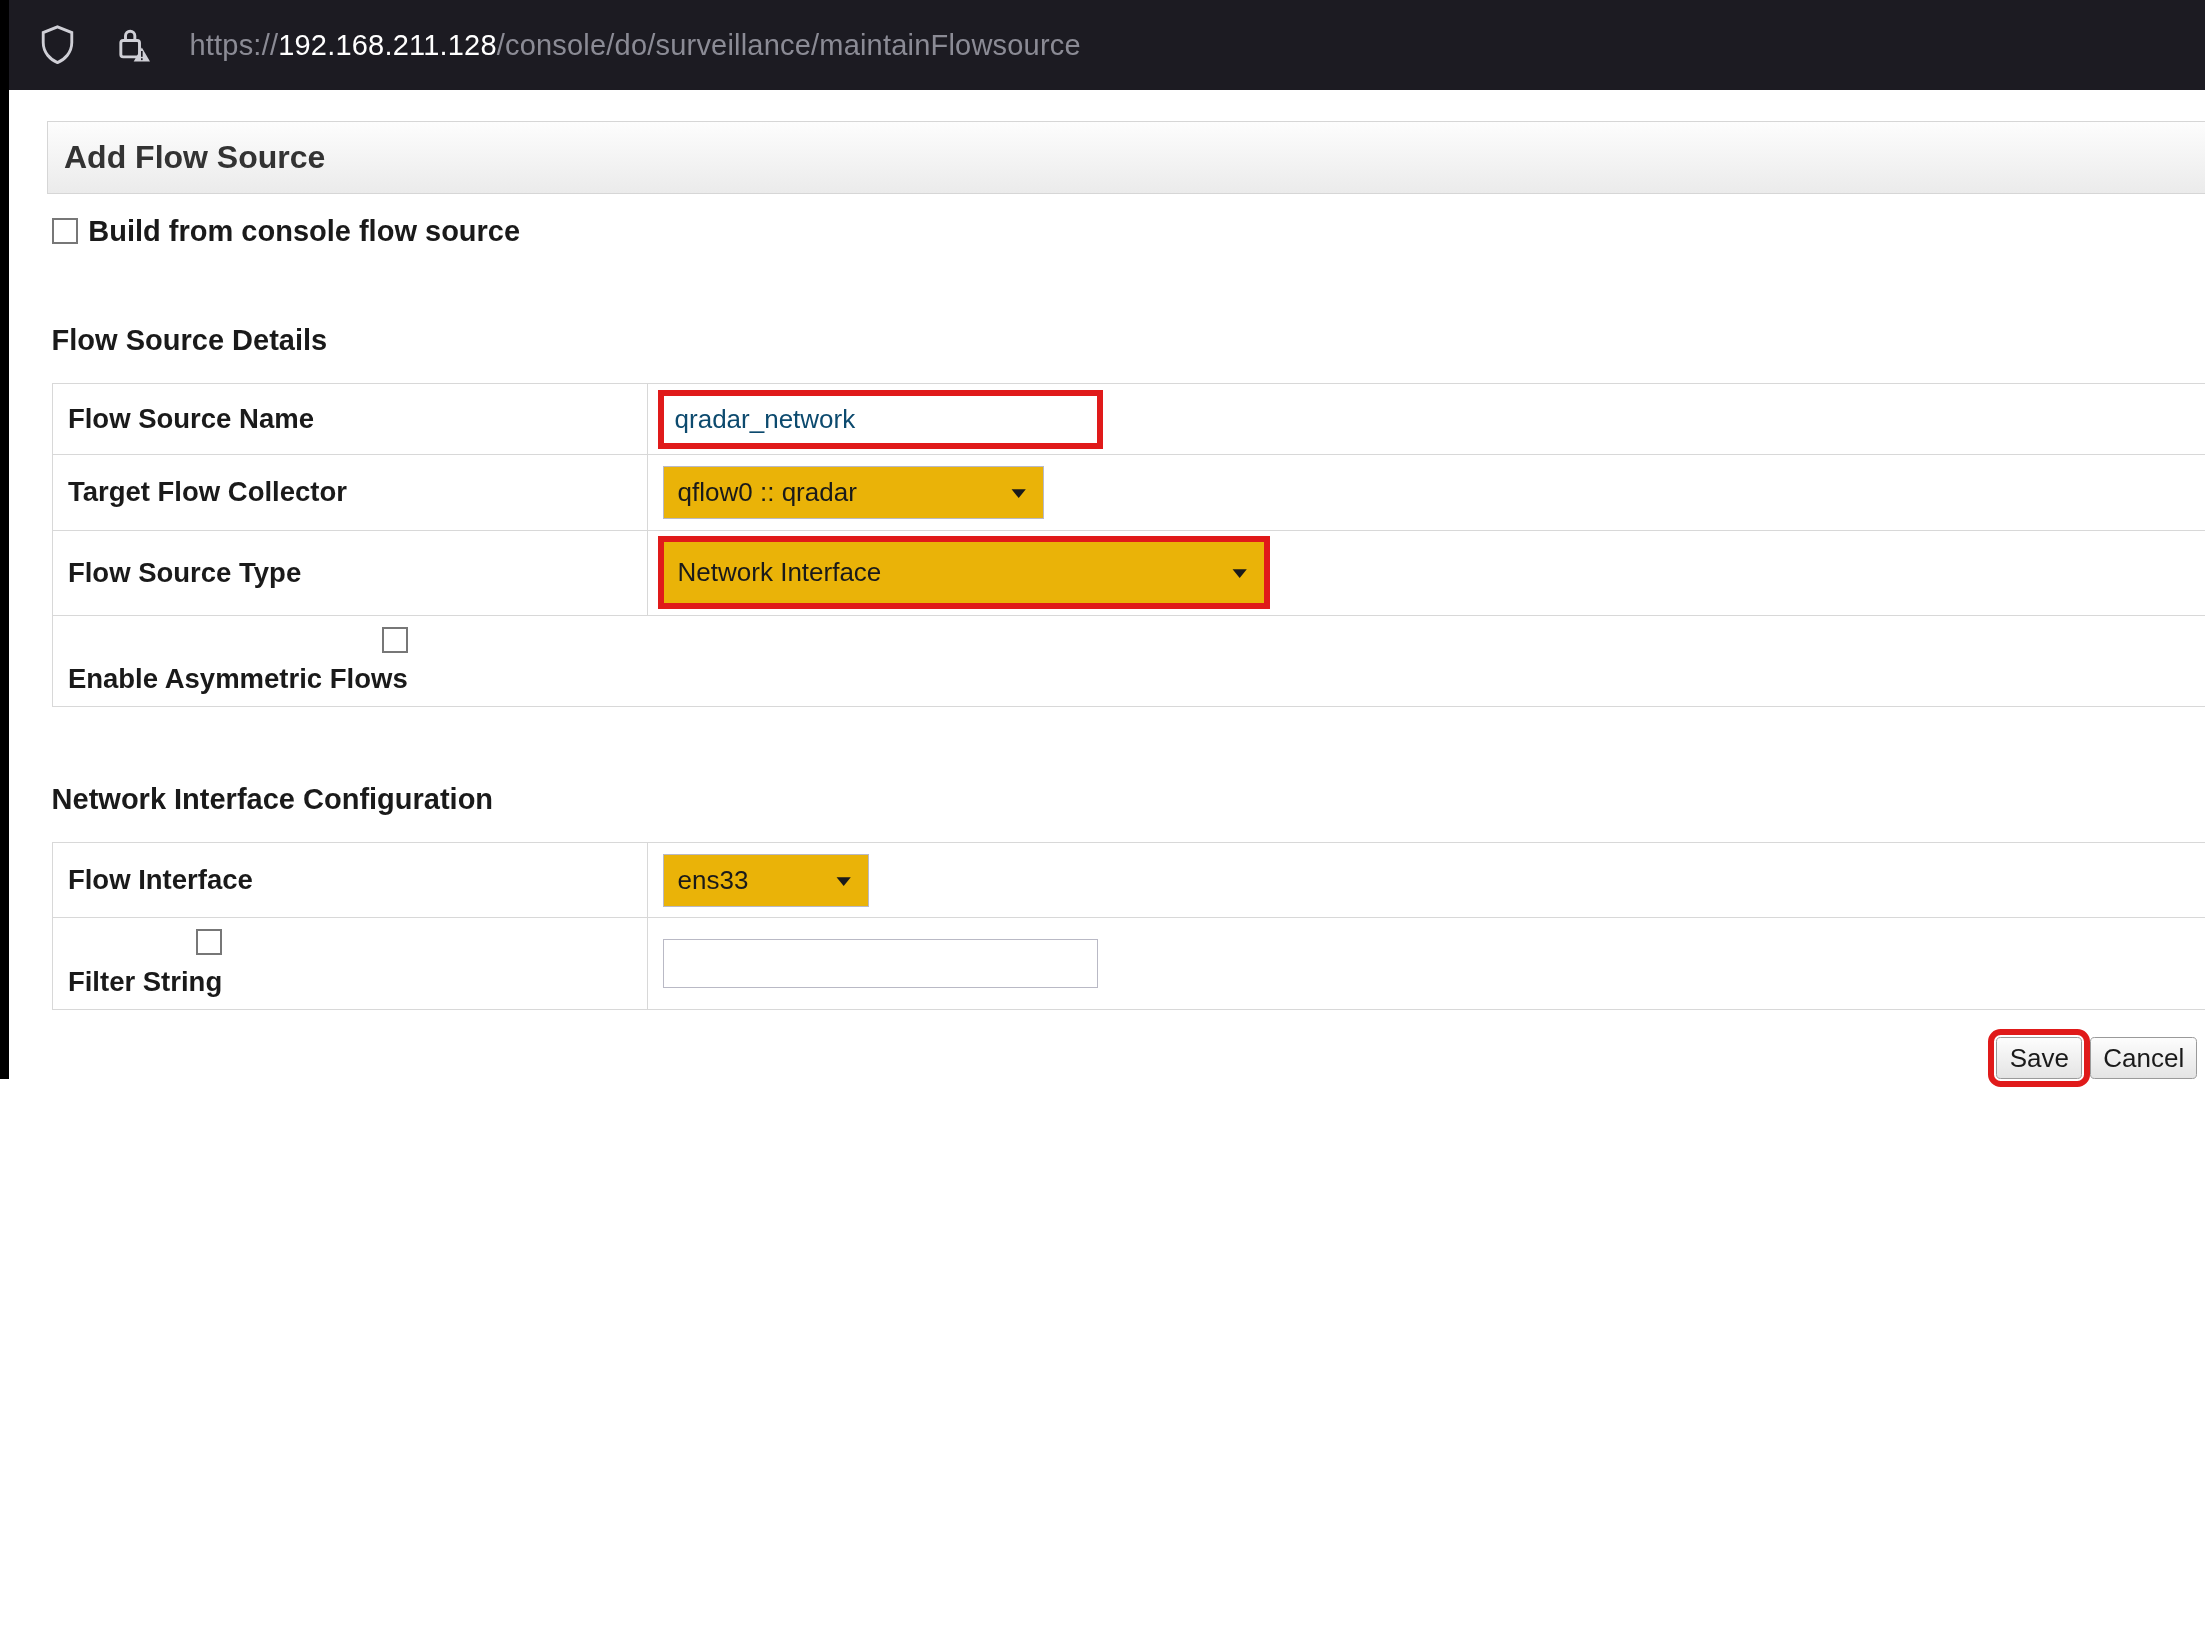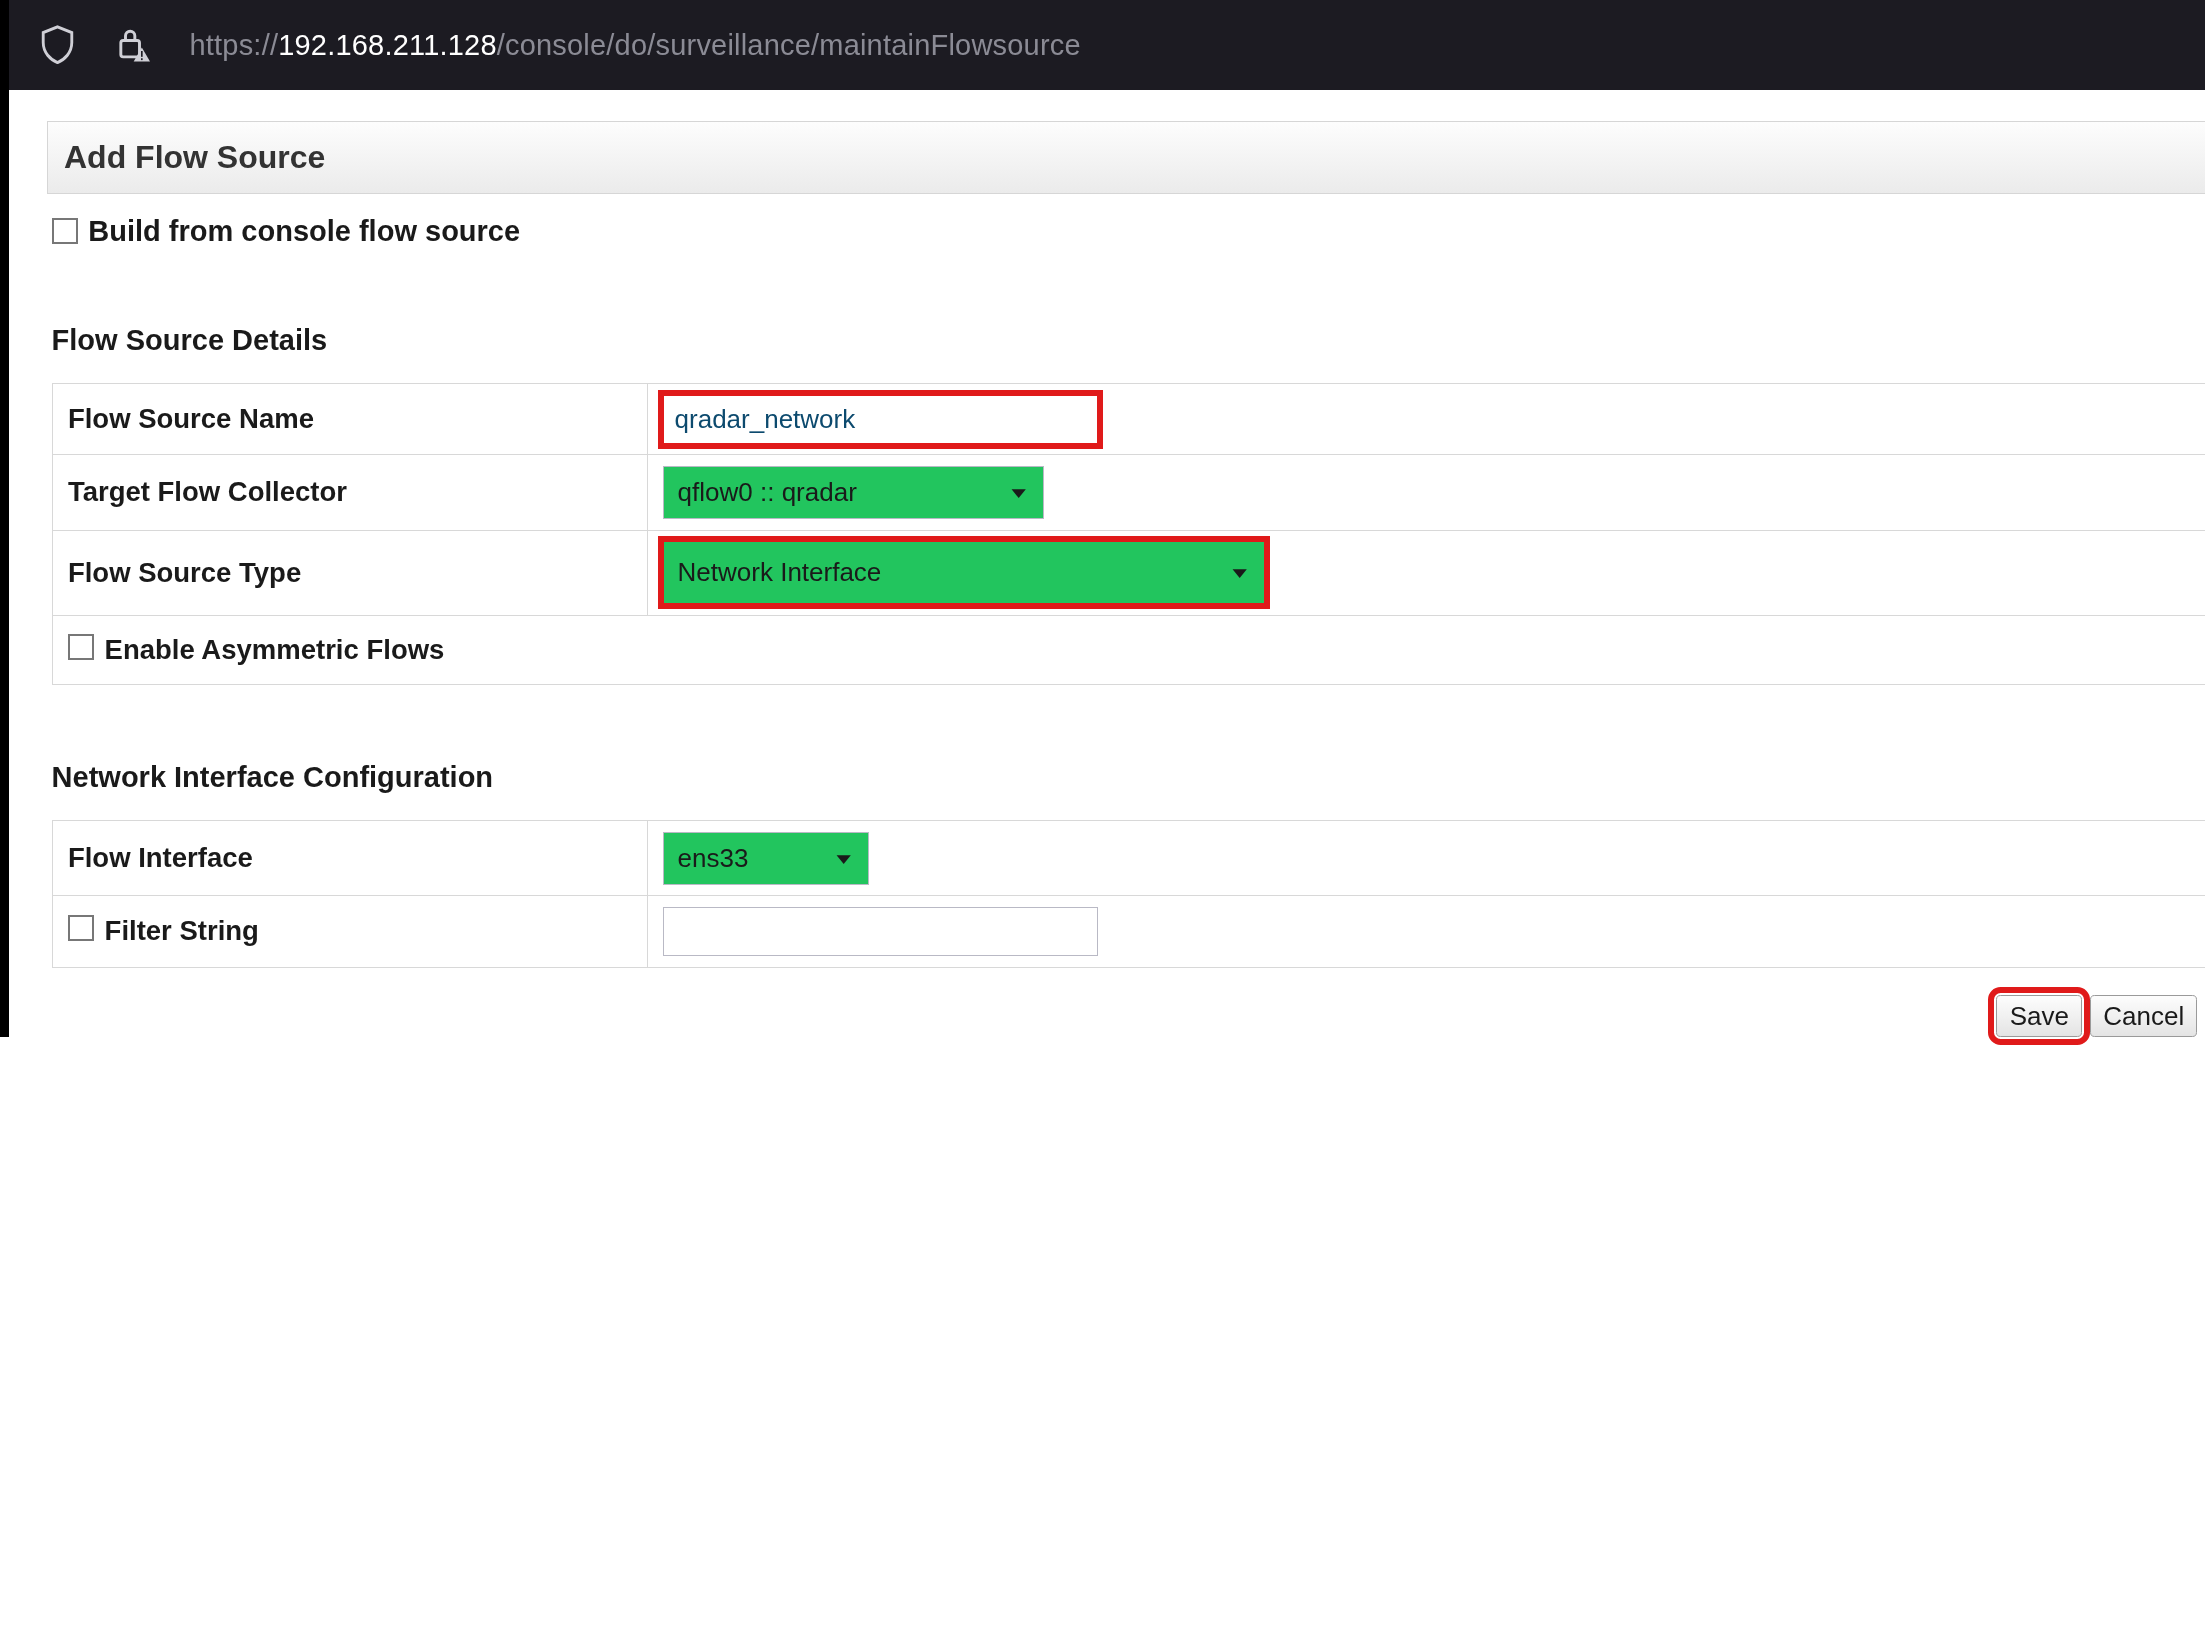--- a/index.html
+++ b/index.html
@@ -93,35 +93,35 @@
       color: #0c4a6e;
       height: 49px;
     }
     .text-input.wname { width: 435px; }
     .text-input.wfilter { width: 435px; }
 
     .select-wrap {
       display: inline-flex;
       align-items: center;
       border: 1.5px solid #b9b9c5;
-      background: #22c55e;
+      background: #eab308;
       padding: 0 13.7px 0 13.7px;
       height: 53px;
       gap: 46px;
     }
     .select-wrap .sel-label { font-size: 26px; color: #1a1a1a; }
     .select-wrap .chev svg { width: 21.4px; height: 21.4px; display: block; }
 
     .select-wrap.wcollector { width: 381px; justify-content: space-between; }
     .select-wrap.wtype { width: 602px; justify-content: space-between; height: 63px; }
     .select-wrap.wiface { width: 206px; justify-content: space-between; }
 
     .highlight-red { outline: 6.1px solid #e01a1a; outline-offset: -1.5px; }
 
-    .chk-inline { display: inline-flex; align-items: flex-start; gap: 10.7px; }
+    .chk-inline { display: inline-flex; align-items: flex-end; gap: 10.7px; flex-direction: column; }
     .chk-inline .chk { width: 26px; height: 26px; border: 2.3px solid #777; background: #fff; }
     .chk-inline label { font-size: 27.5px; font-weight: bold; color: #1a1a1a; }
 
     .button-row {
       display: flex;
       justify-content: flex-end;
       gap: 8px;
       padding: 27.5px 7.6px 0 0;
     }
     .btn {

